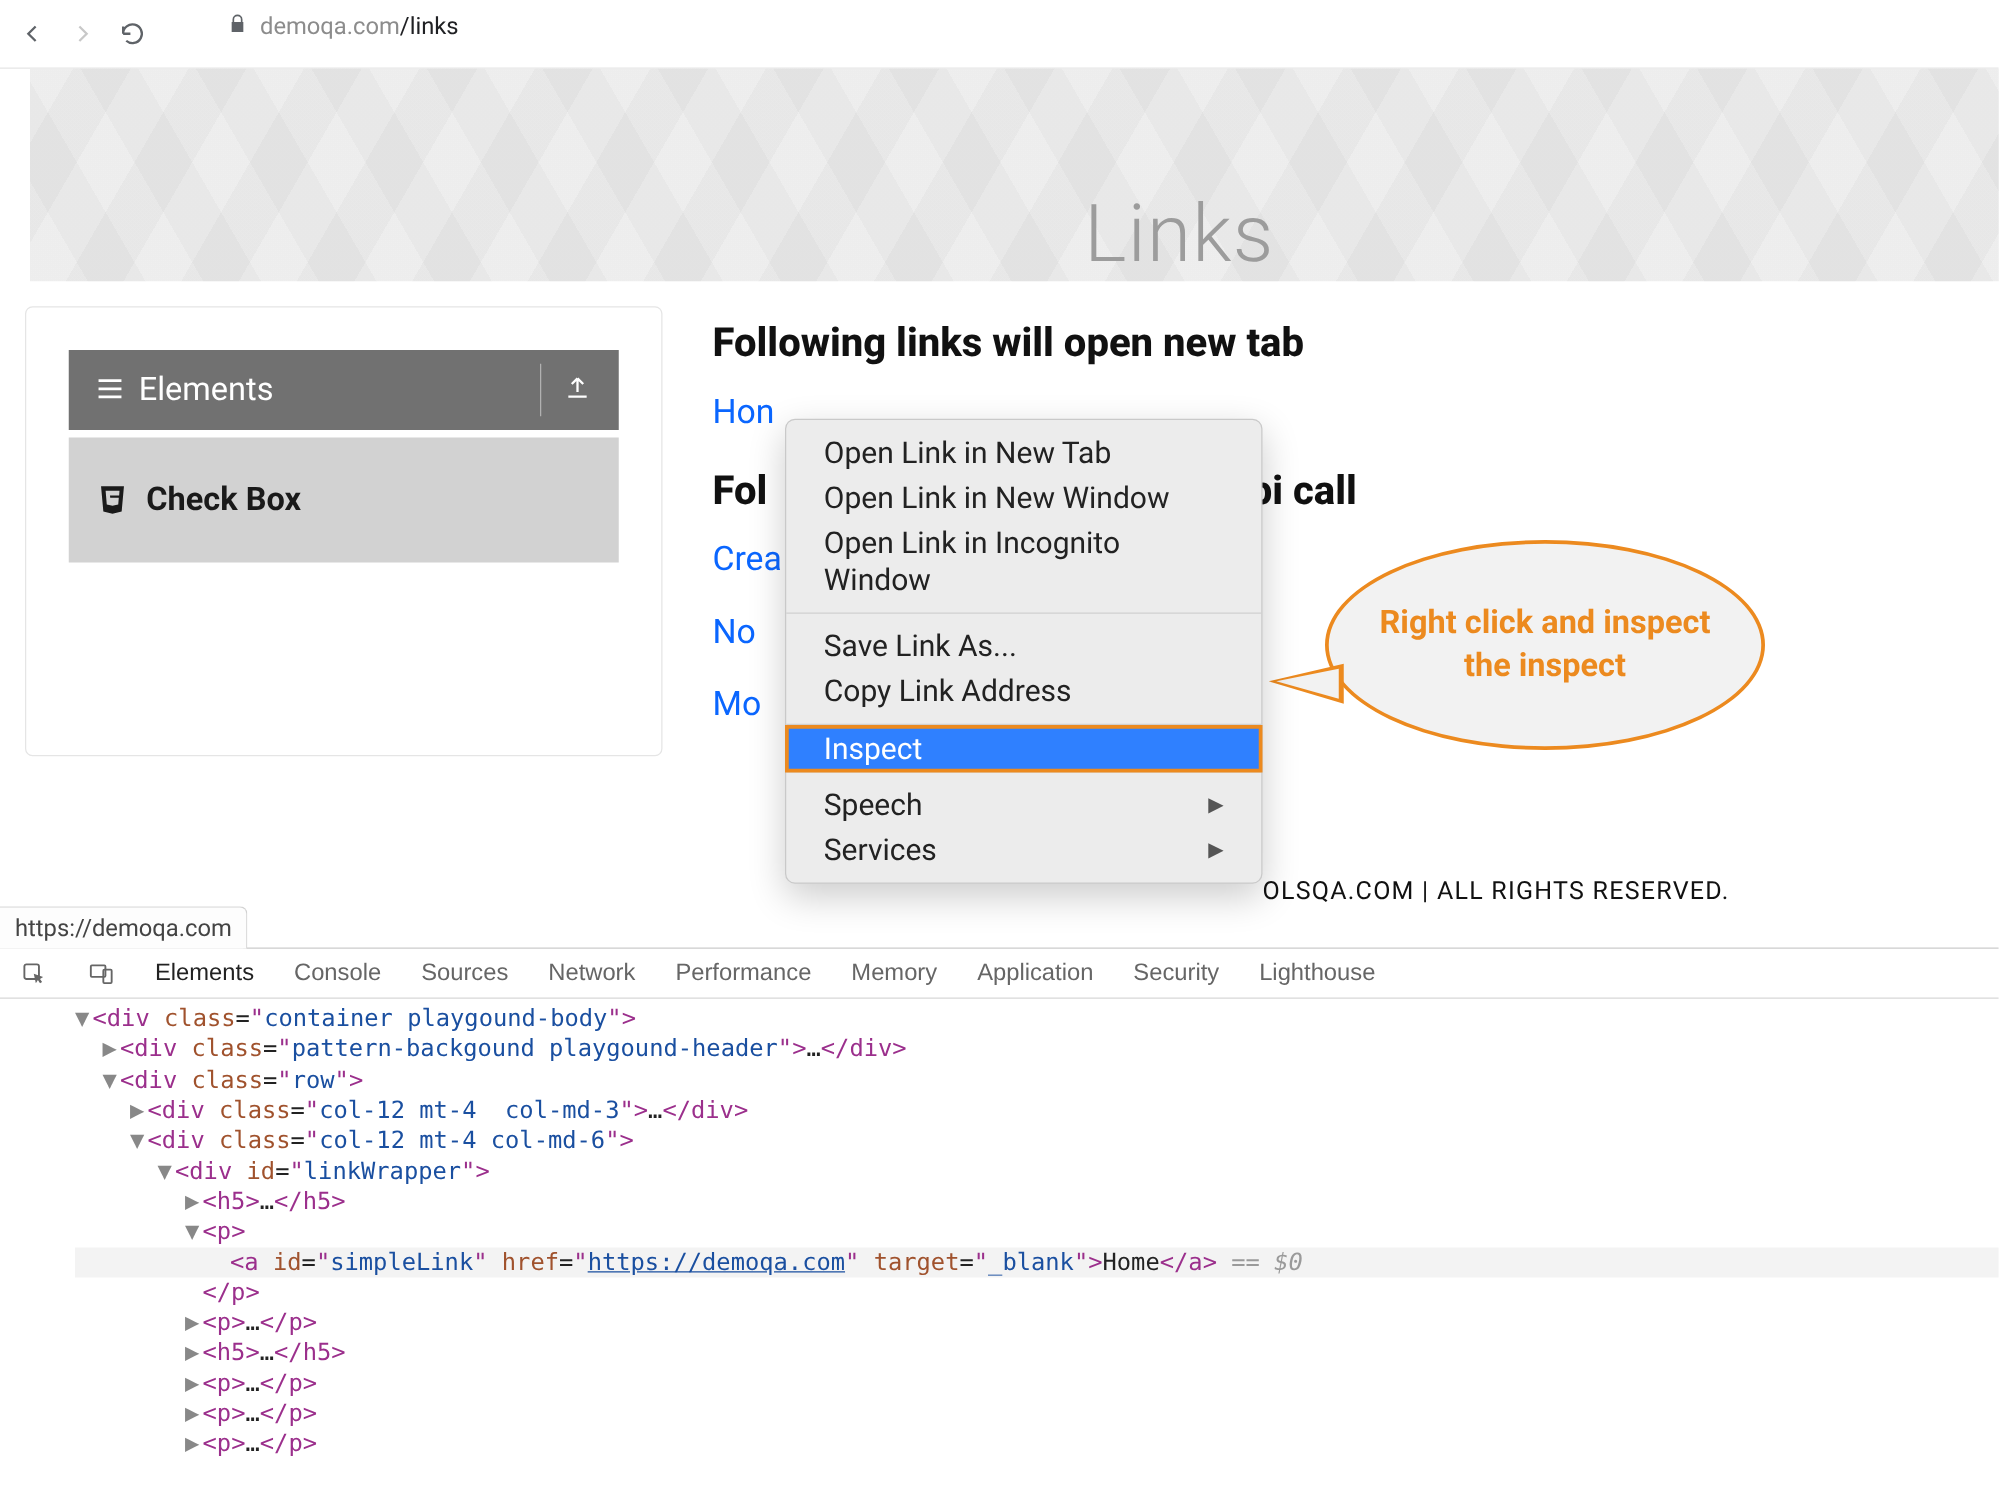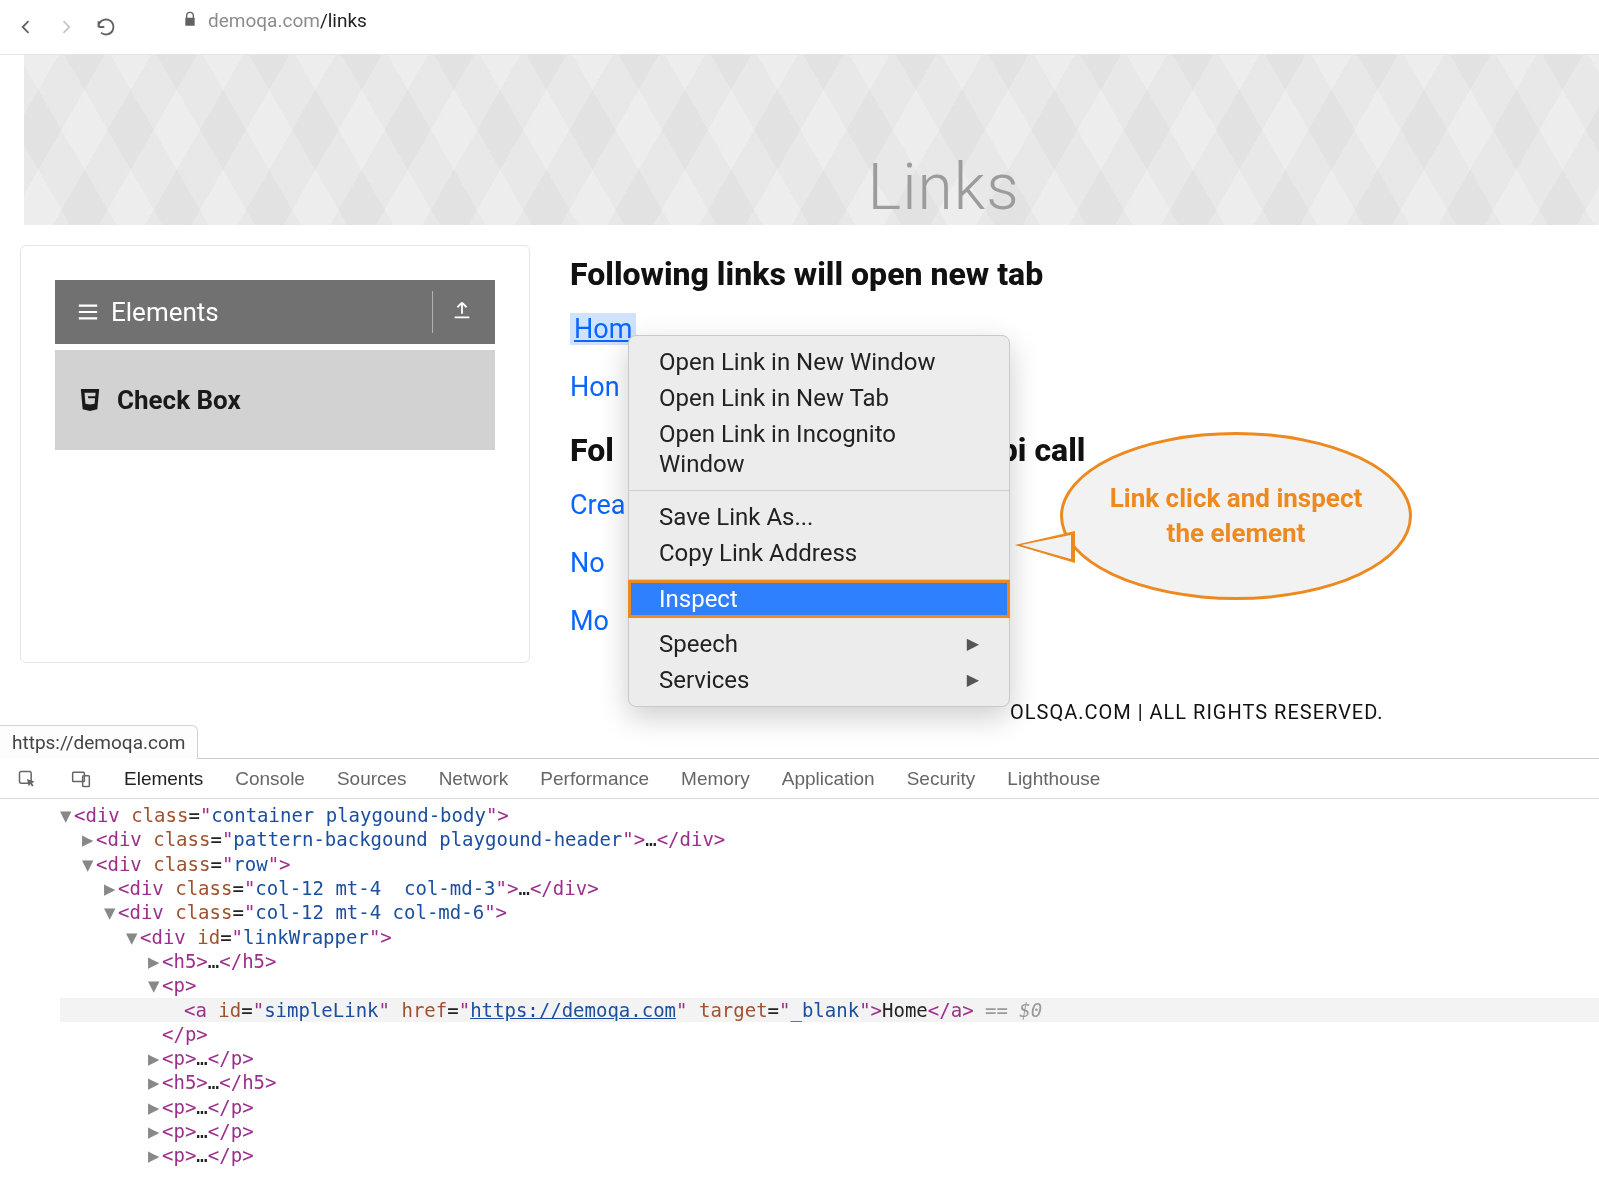--- a/index.html
+++ b/index.html
@@ -366,45 +366,42 @@
         <svg viewBox="0 0 24 28" width="22" height="26" fill="#1a1a1a">
             <path d="M2 2h20l-2 22-8 2-8-2L2 2zm4 4l1 12 5 1 5-1 .5-6H10l-.2-2h8l.3-4H6z"></path>
           </svg>
       </span>
       <span>Check Box</span>
     </div>
   </div>
 
   <div class="content-col">
     <h3>Following links will open new tab</h3>
-    <div style="margin-bottom:26px;">
-      <a href="#" class="link-item sel">Hom</a>
-    </div>
     <a href="#" class="link-item">Hon</a>
 
     <h3 class="heading2">
       <span>Fol</span>
       <span style="display:inline-block; width:370px;"></span>
       <span>pi call</span>
     </h3>
     <a href="#" class="link-item">Crea</a>
     <a href="#" class="link-item">No</a>
     <a href="#" class="link-item">Mo</a>
   </div>
 </div>
 
 <div class="footer-text">OLSQA.COM | ALL RIGHTS RESERVED.</div>
 
 <div class="context-menu">
   <div class="cm-group">
     <div class="cm-item">
+        <span>Open Link in New Tab</span>
+      </div>
+    <div class="cm-item">
         <span>Open Link in New Window</span>
-      </div>
-    <div class="cm-item">
-        <span>Open Link in New Tab</span>
       </div>
     <div class="cm-item">
         <span>Open Link in Incognito Window</span>
       </div>
   </div>
   <div class="cm-sep"></div>
   <div class="cm-group">
     <div class="cm-item">
         <span>Save Link As...</span>
       </div>
@@ -426,21 +423,21 @@
     <div class="cm-item">
         <span>Services</span>
         <span class="cm-arrow">▶</span>
       </div>
   </div>
 </div>
 
 <div class="callout">
   <div class="callout-bubble">
     <div class="callout-tail"></div>
-    <span>Link click and inspect the element</span>
+    <span>Right click and inspect the inspect</span>
   </div>
 </div>
 
 <div class="status-link">https://demoqa.com</div>
 
 <div class="devtools">
   <div class="dt-tabs">
     <span class="iconbtn">
       <svg width="20" height="20" viewBox="0 0 24 24" fill="none" stroke="#666" stroke-width="1.8">
           <rect x="3" y="3" width="14" height="14" rx="2"></rect>

